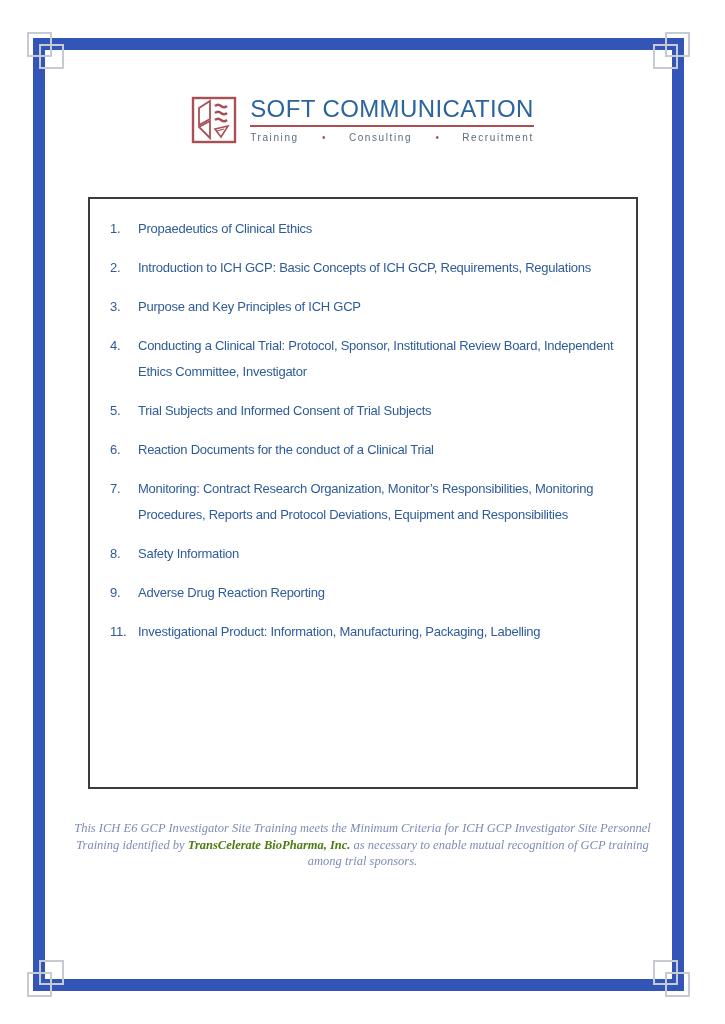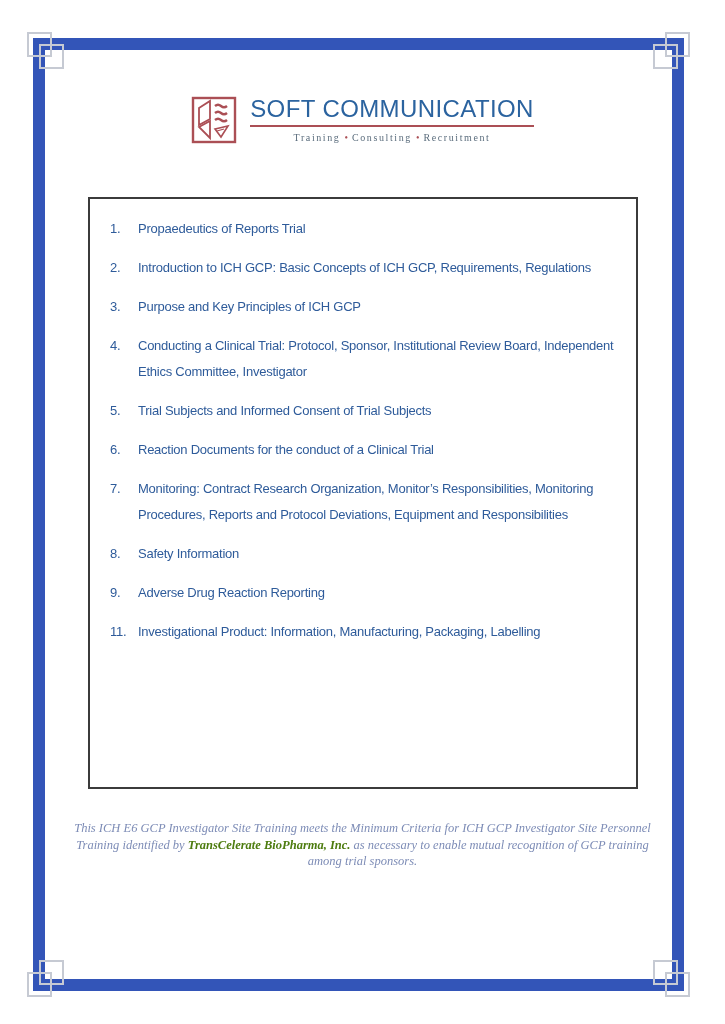--- a/index.html
+++ b/index.html
@@ -42,24 +42,23 @@
     display:flex;justify-content:center;align-items:flex-start;gap:13px;
   }
   .logo-icon{flex:none;}
   .logo-text{display:flex;flex-direction:column;}
   .logo-name{
     font-size:24px;line-height:1.15;letter-spacing:0.4px;
     color:var(--brand-blue);font-weight:400;white-space:nowrap;
   }
   .logo-rule{height:2px;background:var(--brand-red);margin:2px 0 5px;}
   .logo-tagline{
-    display:flex;align-items:center;justify-content:center;
+    display:flex;align-items:center;justify-content:space-between;
     font-size:10px;letter-spacing:1.6px;color:var(--tagline-gray);
     white-space:nowrap;
-    font-family:Liberation Serif, serif;
   }
   .tag-bullet{color:var(--brand-red);font-size:10px;letter-spacing:0;padding:0 4px;}
   
   .program-box{
     position:absolute;left:88px;top:197px;width:550px;height:592px;
     border:2px solid #3b3b3b;background:#fff;
   }
   .program-header{
     height:33px;background:var(--header-bar);
     color:#ffffff;font-size:13.5px;font-weight:bold;letter-spacing:0.3px;
@@ -126,21 +125,21 @@
           <span class="tag-bullet">•</span>
           <span>Recruitment</span>
         </div>
     </div>
   </div>
 
   <div class="program-box">
     <div class="program-list">
   <div class="prog-item">
     <span class="prog-num">1.</span>
-    <span class="prog-text">Propaedeutics of Reports Trial</span>
+    <span class="prog-text">Propaedeutics of Clinical Ethics</span>
   </div>
 
   <div class="prog-item">
     <span class="prog-num">2.</span>
     <span class="prog-text">Introduction to ICH GCP: Basic Concepts of ICH GCP, Requirements, Regulations</span>
   </div>
 
   <div class="prog-item">
     <span class="prog-num">3.</span>
     <span class="prog-text">Purpose and Key Principles of ICH GCP</span>

